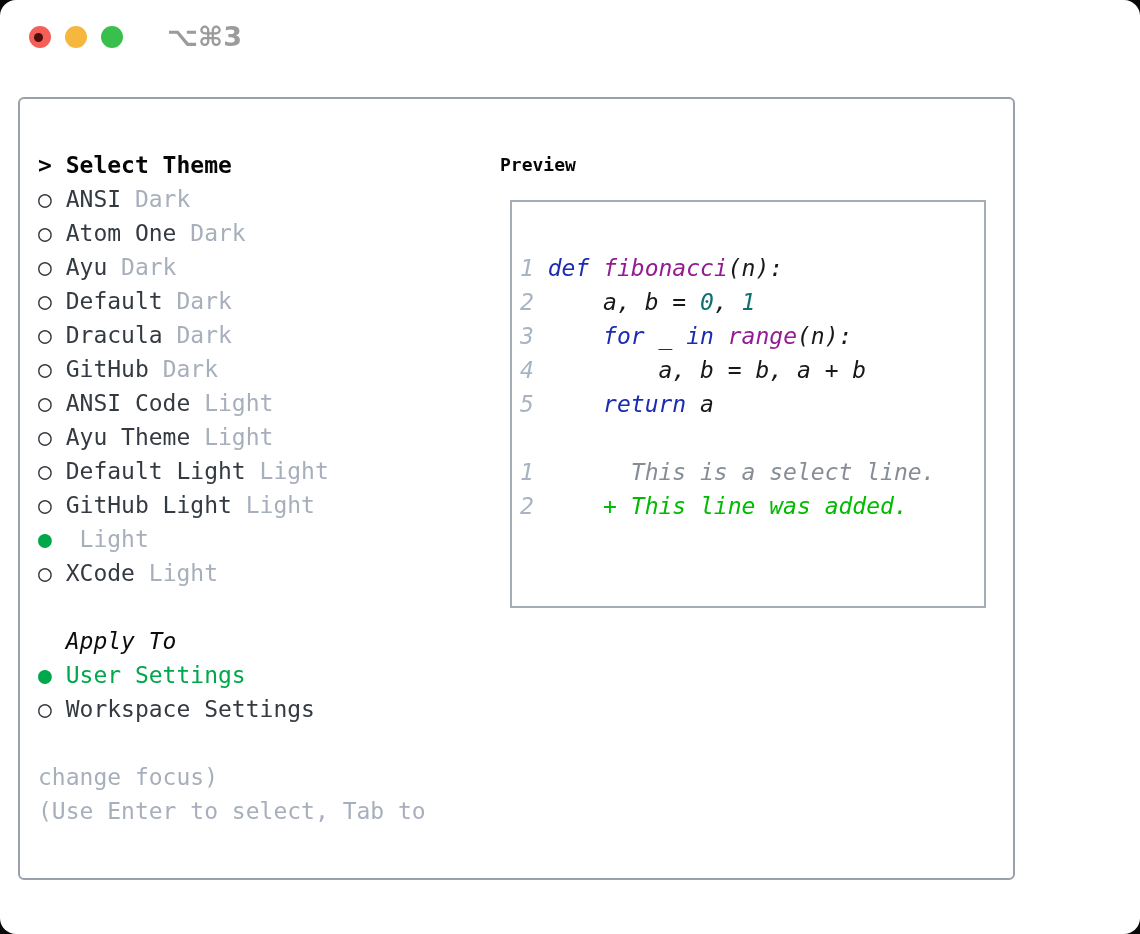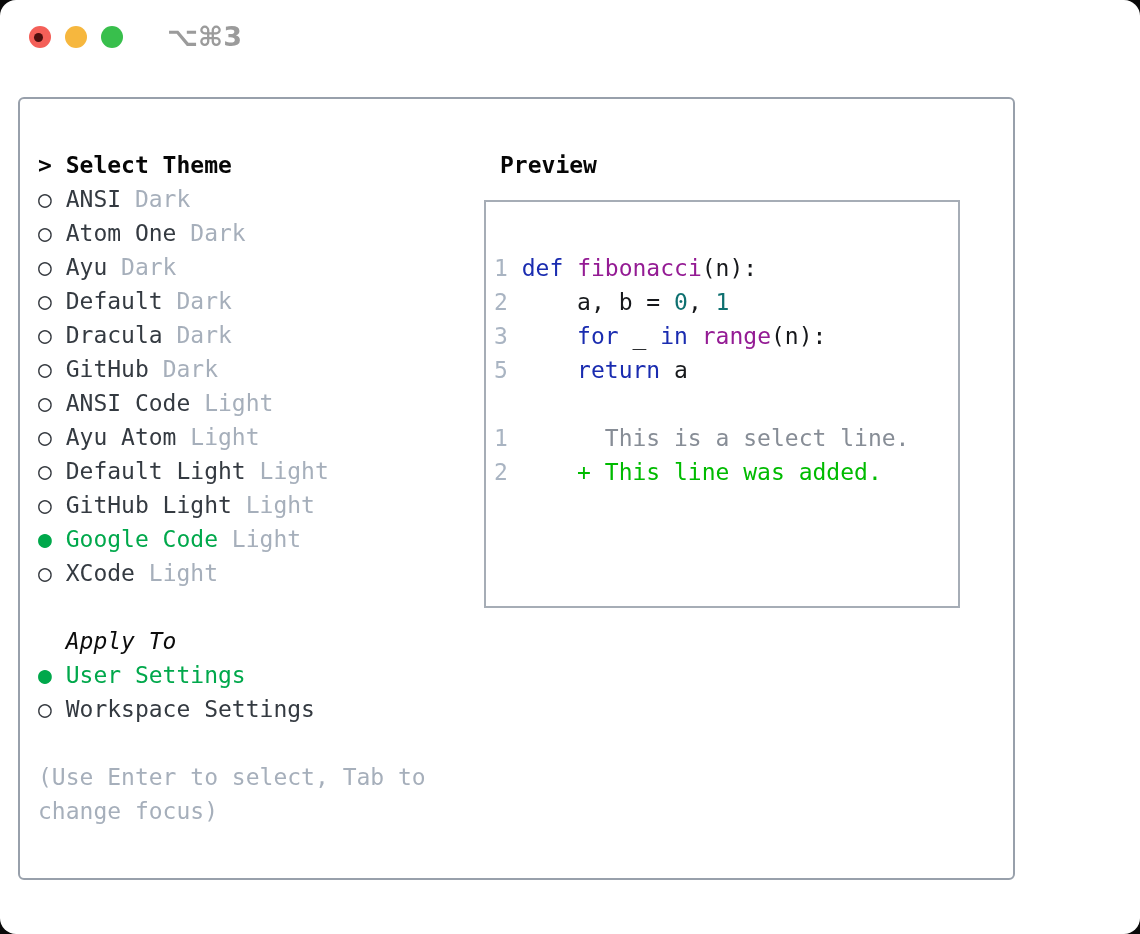--- a/index.html
+++ b/index.html
@@ -56,26 +56,26 @@
   .apply-label{color:#0c0c0c;font-style:italic;}
   .apply-row .name{color:var(--text_dark);text-align:center;}
   .apply-row.selected .name{color:var(--sel_green);}
   .apply-row.selected .marker{color:var(--sel_green);}
   .spacer{height:34px;}
   .help{color:var(--muted);}
   .help div{height:34px;}
   
   .preview-label{
     position:absolute;left:480px;top:49px;height:34px;
-    font-size:23px;line-height:34px;font-weight:bold;color:#060606;
+    font-size:18px;line-height:34px;font-weight:bold;color:#060606;
   }
   .preview-box{
-    position:absolute;left:464px;top:101px;width:476px;height:408px;
+    position:absolute;left:490px;top:101px;width:476px;height:408px;
     border:2px solid #a6adb6;box-sizing:border-box;
-    padding:49px 0 0 8px;overflow:hidden;background:#fff;
+    padding:49px 0 0 8px;overflow:hidden;background:#fff;font-style:italic;
   }
   .pline{white-space:pre;font-size:23px;line-height:34px;height:34px;color:#16181b;}
   .tok-num{color:var(--num_gray);}
   .tok-kw{color:var(--kw_blue);}
   .tok-fn{color:var(--fn_purple);}
   .tok-lit{color:var(--lit_teal);}
   .tok-pln{color:#16181b;}
   .tok-ctx{color:var(--ctx_gray);}
   .tok-del{color:var(--diff_del);}
   .tok-add{color:var(--diff_add);}
@@ -134,36 +134,35 @@
             <span class="name">GitHub</span>
             <span class="variant">Dark</span>
           </div>
           <div class="row theme-row">
             <span class="marker">○</span>
             <span class="name">ANSI Code</span>
             <span class="variant">Light</span>
           </div>
           <div class="row theme-row">
             <span class="marker">○</span>
-            <span class="name">Ayu Atom</span>
+            <span class="name">Ayu Theme</span>
             <span class="variant">Light</span>
           </div>
           <div class="row theme-row">
             <span class="marker">○</span>
             <span class="name">Default Light</span>
             <span class="variant">Light</span>
           </div>
           <div class="row theme-row">
             <span class="marker">○</span>
             <span class="name">GitHub Light</span>
             <span class="variant">Light</span>
           </div>
           <div class="row theme-row selected">
             <span class="marker">●</span>
-            <span class="name">Google Code</span>
             <span class="variant">Light</span>
           </div>
           <div class="row theme-row">
             <span class="marker">○</span>
             <span class="name">XCode</span>
             <span class="variant">Light</span>
           </div>
         </div>
 
       <div class="spacer"></div>
@@ -181,33 +180,34 @@
           </div>
           <div class="row apply-row">
             <span class="marker">○</span>
             <span class="name">Workspace Settings</span>
           </div>
         </div>
 
       <div class="spacer"></div>
 
       <div class="help">
+        <div>change focus)</div>
         <div>(Use Enter to select, Tab to</div>
-        <div>change focus)</div>
       </div>
     </div>
 
     <div class="preview-label">Preview</div>
 
     <div class="preview-box">
       <div>
 
       <div class="pline"><span class="tok-num">1</span><span class="tok-pln"> </span><span class="tok-kw">def</span><span class="tok-pln"> </span><span class="tok-fn">fibonacci</span><span class="tok-pln">(n):</span></div>
           <div class="pline"><span class="tok-num">2</span><span class="tok-pln">     a, b = </span><span class="tok-lit">0</span><span class="tok-pln">, </span><span class="tok-lit">1</span></div>
           <div class="pline"><span class="tok-num">3</span><span class="tok-pln">     </span><span class="tok-kw">for</span><span class="tok-pln"> _ </span><span class="tok-kw">in</span><span class="tok-pln"> </span><span class="tok-fn">range</span><span class="tok-pln">(n):</span></div>
+          <div class="pline"><span class="tok-num">4</span><span class="tok-pln">         a, b = b, a + b</span></div>
           <div class="pline"><span class="tok-num">5</span><span class="tok-pln">     </span><span class="tok-kw">return</span><span class="tok-pln"> a</span></div>
           <div class="pline"></div>
           <div class="pline"><span class="tok-num">1</span><span class="tok-ctx">       This is a select line.</span></div>
           <div class="pline"><span class="tok-num">2</span><span class="tok-add">     + This line was added.</span></div>
         </div>
     </div>
 
   </div>
 </div>
 

